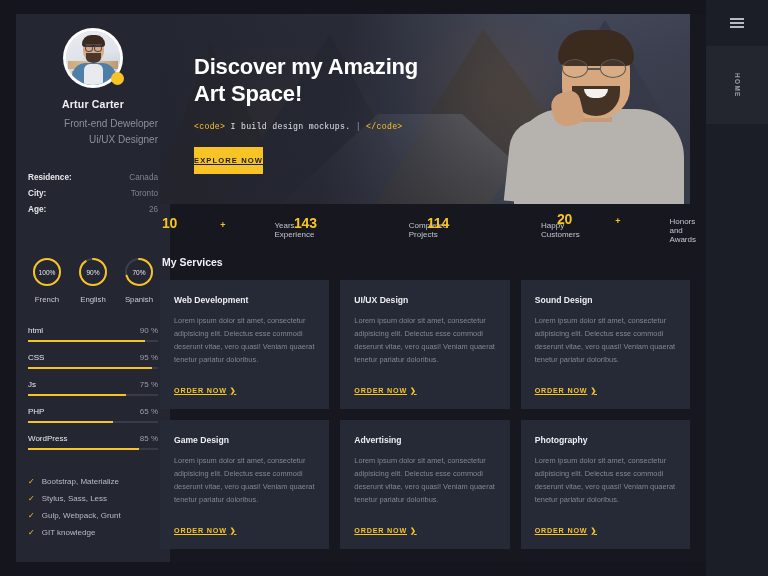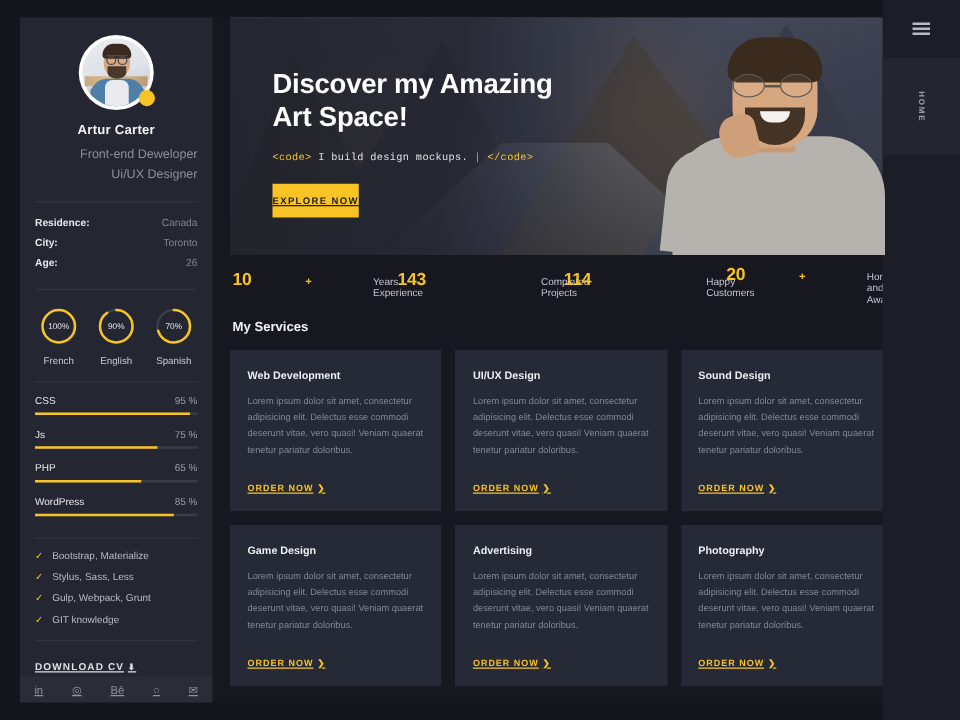--- a/index.html
+++ b/index.html
@@ -53,21 +53,21 @@
     border-radius:50%; background:#f7c325;
   }
   .sb-name { font-size:10.5px; font-weight:bold; color:#f0f1f4; letter-spacing:.2px; }
   .sb-role { font-size:10px; color:#8d909c; margin-top:6px; line-height:1.55;text-align:right; }
 
   .sb-div { height:1px; background:#31343f; margin:0 12px; }
 
   .sb-info { padding:12px 12px 12px; }
   .info-row { display:flex; justify-content:space-between; align-items:center;
     font-size:8.2px; margin-bottom:7px; }
-  .info-row:last-child { margin-bottom:4px; }
+  .info-row:last-child { margin-bottom:16px; }
   .info-k { color:#e7e8ec; font-weight:bold; }
   .info-v { color:#80838f; }
 
   .sb-circles { display:flex; justify-content:space-around; padding:14px 8px 12px;align-items:center; }
   .circ-item { text-align:center; width:40px; }
   .circ { position:relative; width:32px; height:32px; margin:0 auto 7px; }
   .circ svg { display:block; transform:rotate(-90deg); }
   .circ span { position:absolute; inset:0; display:flex; align-items:center;
     justify-content:center; font-size:6.6px; color:#e6e7eb; }
   .circ-lbl { font-size:7.8px; color:#c9cbd3; }
@@ -88,21 +88,21 @@
 
   .sb-cv { padding:10px 12px 0; }
   .cv-link { font-size:8px; font-weight:bold; color:#dfe0e5; letter-spacing:.9px; }
   .cv-link .dl { color:#dfe0e5; font-size:7px; margin-left:3px; }
 
   .sb-social { margin-top:auto; display:flex; justify-content:space-around;
     align-items:center; height:34px; background:#2a2c38; }
   .soc { font-size:9px; color:#9093a0; display:flex; align-items:center; }
 
   
-  .main { position:absolute; left:184px; top:14px; width:530px; height:548px; }
+  .main { position:absolute; left:160px; top:14px; width:530px; height:548px; }
 
   
   .hero { position:relative; width:530px; height:190px; overflow:hidden;
     background:#3a3e4c; }
   .hero-bg { position:absolute; inset:0;
     background:
       radial-gradient(ellipse 150px 110px at 22% 55%, rgba(140,105,80,.55), transparent 70%),
       radial-gradient(ellipse 130px 120px at 62% 40%, rgba(120,95,80,.45), transparent 70%),
       linear-gradient(160deg,#585d6d 0%,#4a4f5f 30%,#3c4050 60%,#343846 100%);
   }
@@ -284,20 +284,29 @@
         </div>
         <div class="circ-lbl">Spanish</div>
       </div>
     </div>
 
     <div class="sb-div"></div>
 
     <div class="sb-bars">
       <div class="bar-item">
         <div class="bar-head">
+          <span class="bar-name">html</span>
+          <span class="bar-pct">90 %</span>
+        </div>
+        <div class="bar-track">
+          <div class="bar-fill" style="width: 90%;"></div>
+        </div>
+      </div>
+      <div class="bar-item">
+        <div class="bar-head">
           <span class="bar-name">CSS</span>
           <span class="bar-pct">95 %</span>
         </div>
         <div class="bar-track">
           <div class="bar-fill" style="width: 95%;"></div>
         </div>
       </div>
       <div class="bar-item">
         <div class="bar-head">
           <span class="bar-name">Js</span>

